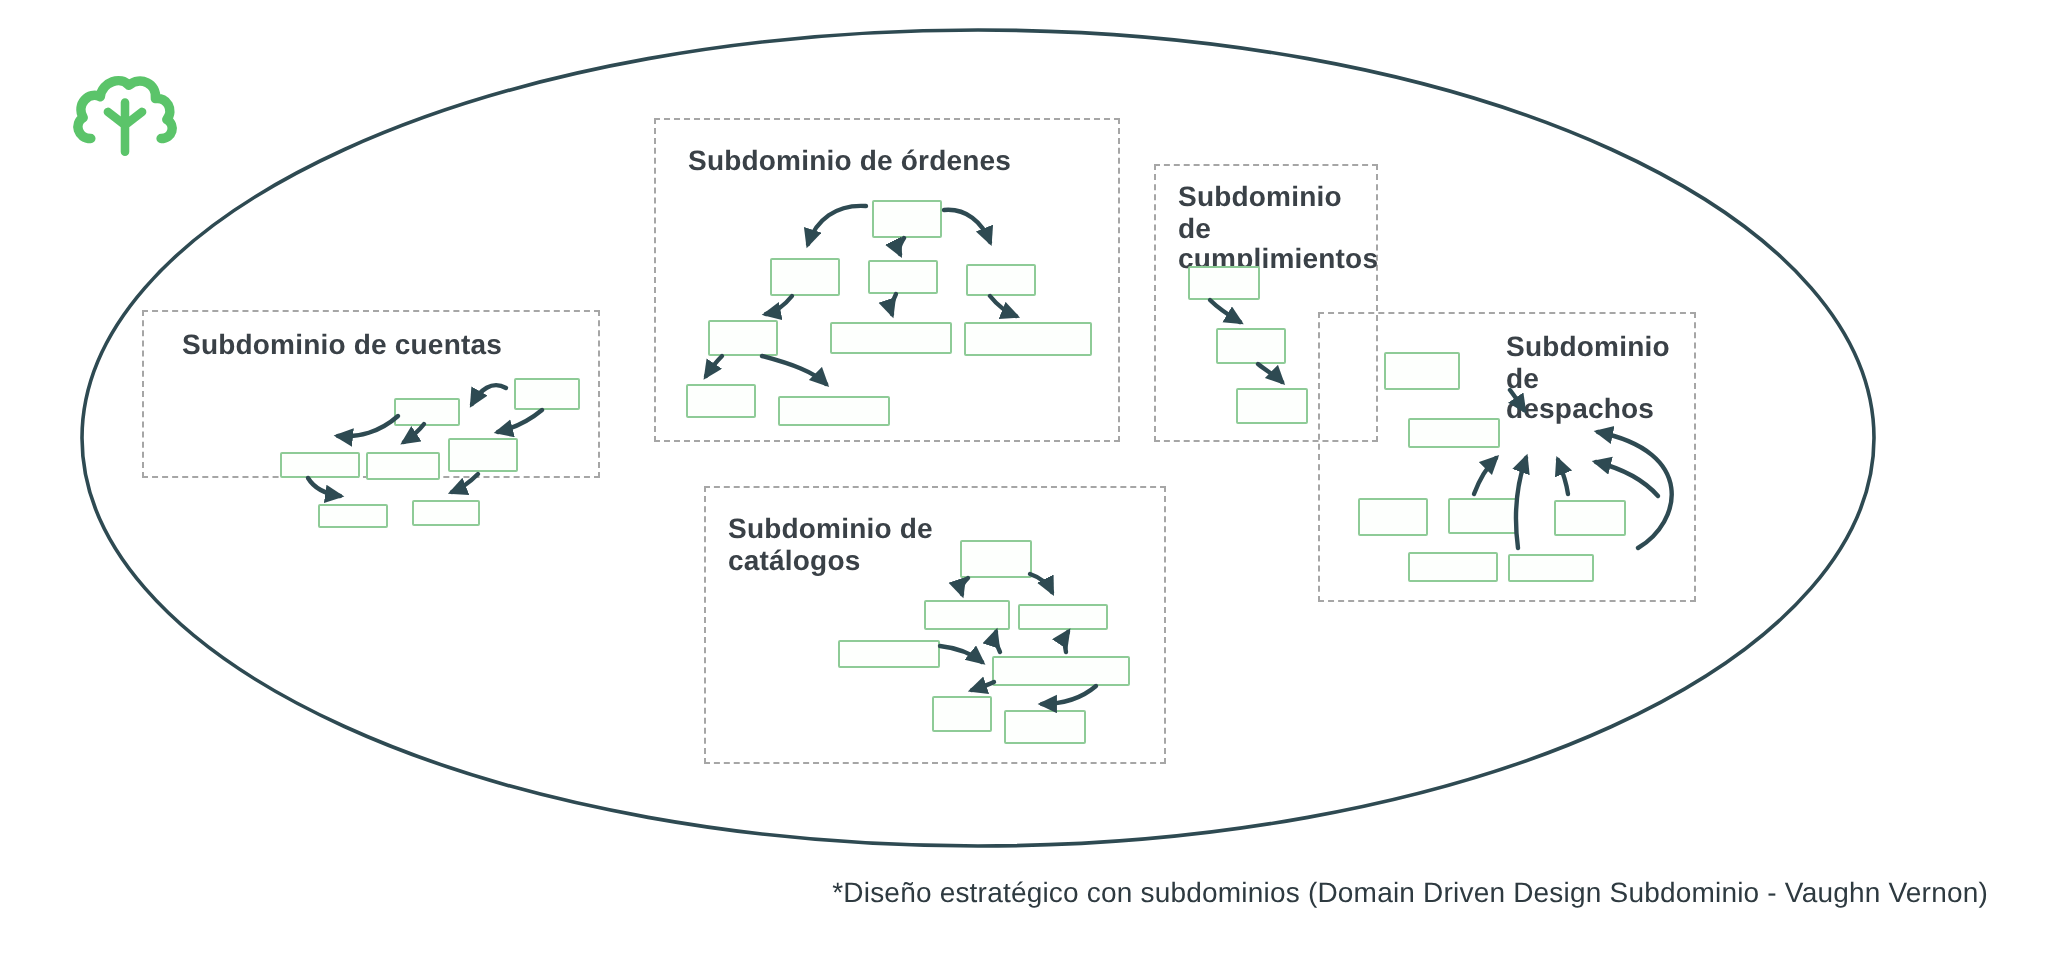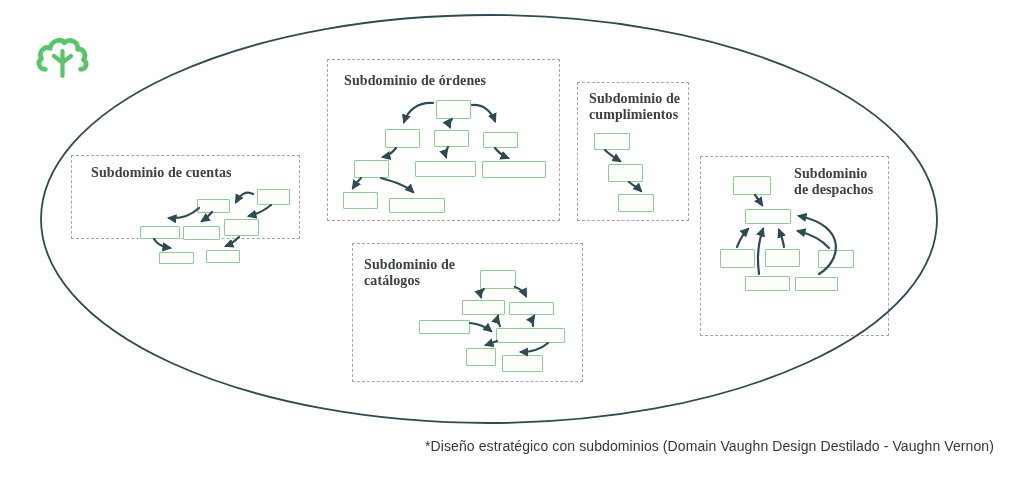--- a/index.html
+++ b/index.html
@@ -2,21 +2,21 @@
 <html><head>
 <meta charset="utf-8">
 <style>
   html,body{margin:0;padding:0;background:#ffffff;}
   .stage{
     position:relative;width:1024px;height:477px;background:#ffffff;overflow:hidden;
     font-family:"Liberation Sans", sans-serif;
   }
   .overlay{position:absolute;left:0;top:0;z-index:3;pointer-events:none;}
   .subdomain{
-    position:absolute;border:1px dashed #a6a6a6;box-sizing:border-box;z-index:1;font-family:Liberation Serif, serif;
+    position:absolute;border:1px dashed #a6a6a6;box-sizing:border-box;z-index:1;
   }
   .sd-title{
     position:absolute;margin:0;font-size:14px;font-weight:600;color:#3a4147;
     letter-spacing:.1px;line-height:1.12;white-space:pre-line;z-index:2;
   }
   .ebox{
     position:absolute;border:1.5px solid #8ecb97;background:#fdfffd;
     box-sizing:border-box;border-radius:1px;z-index:2;
   }
   .caption{
@@ -106,21 +106,21 @@
   </section>
 
   <section class="subdomain" style="left:577px;top:82px;width:112px;height:139px;">
     <h3 class="sd-title" style="left:11px;top:8px;">Subdominio de
 cumplimientos</h3>
     <div class="ebox" style="left:16px;top:50px;width:36px;height:17px;"></div>
     <div class="ebox" style="left:30px;top:81px;width:35px;height:18px;"></div>
     <div class="ebox" style="left:40px;top:111px;width:36px;height:18px;"></div>
   </section>
 
-  <section class="subdomain" style="left:700px;top:156px;width:189px;height:180px;">
+  <section class="subdomain" style="left:659px;top:156px;width:189px;height:145px;">
     <h3 class="sd-title" style="left:93px;top:9px;">Subdominio
 de despachos</h3>
     <div class="ebox" style="left:32px;top:19px;width:38px;height:19px;"></div>
     <div class="ebox" style="left:44px;top:52px;width:46px;height:15px;"></div>
     <div class="ebox" style="left:19px;top:92px;width:35px;height:19px;"></div>
     <div class="ebox" style="left:64px;top:92px;width:35px;height:18px;"></div>
     <div class="ebox" style="left:117px;top:93px;width:36px;height:18px;"></div>
     <div class="ebox" style="left:44px;top:119px;width:45px;height:15px;"></div>
     <div class="ebox" style="left:94px;top:120px;width:43px;height:14px;"></div>
   </section>
@@ -130,15 +130,15 @@
 catálogos</h3>
     <div class="ebox" style="left:127px;top:26px;width:36px;height:19px;"></div>
     <div class="ebox" style="left:109px;top:56px;width:43px;height:15px;"></div>
     <div class="ebox" style="left:156px;top:58px;width:45px;height:13px;"></div>
     <div class="ebox" style="left:66px;top:76px;width:51px;height:14px;"></div>
     <div class="ebox" style="left:143px;top:84px;width:69px;height:15px;"></div>
     <div class="ebox" style="left:113px;top:104px;width:30px;height:18px;"></div>
     <div class="ebox" style="left:149px;top:111px;width:41px;height:17px;"></div>
   </section>
 
-  <p class="caption">*Diseño estratégico con subdominios (Domain Vaughn Design Destilado - Vaughn Vernon)</p>
+  <p class="caption">*Diseño estratégico con subdominios (Domain Driven Design Subdominio - Vaughn Vernon)</p>
 
 </div>
 
 </body></html>

